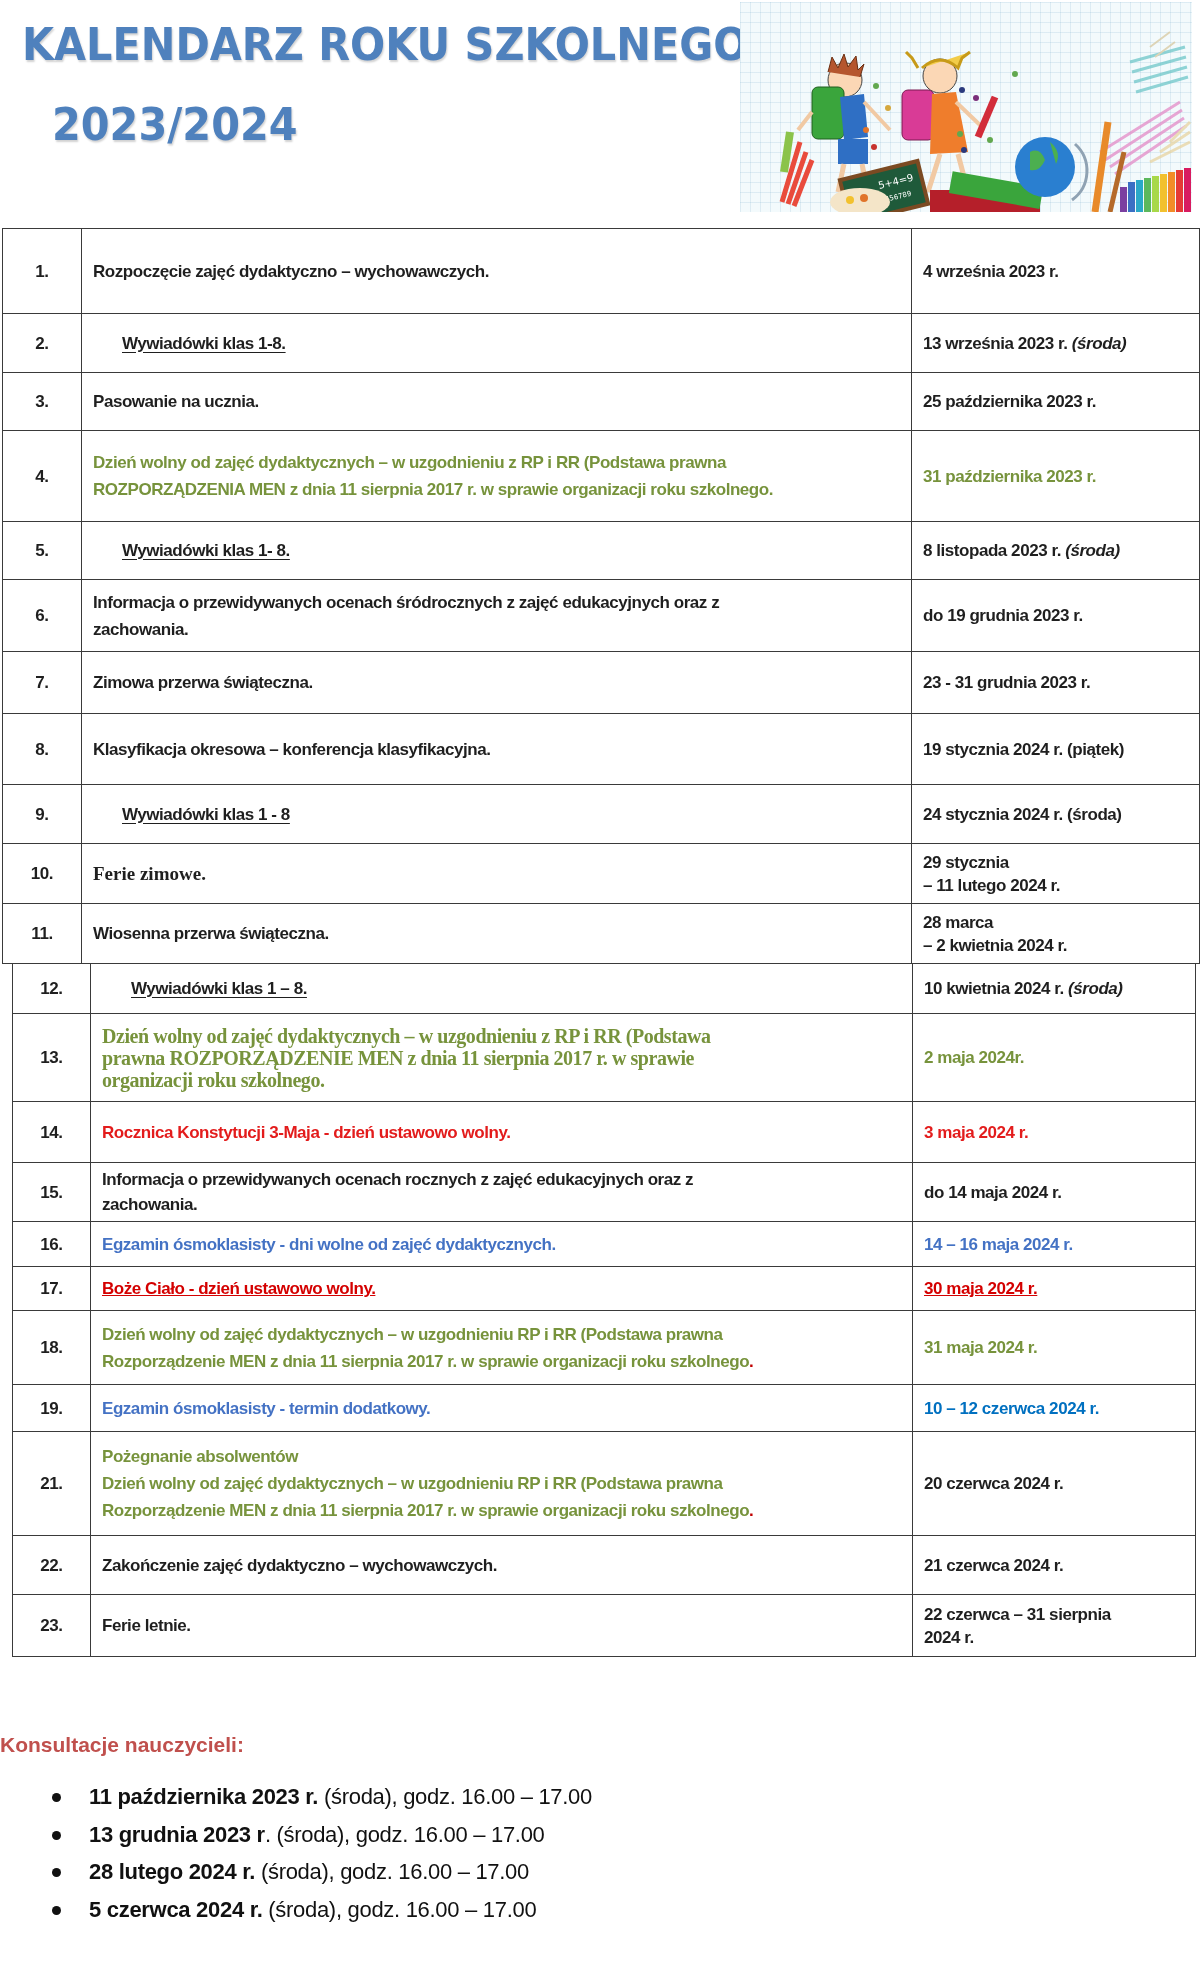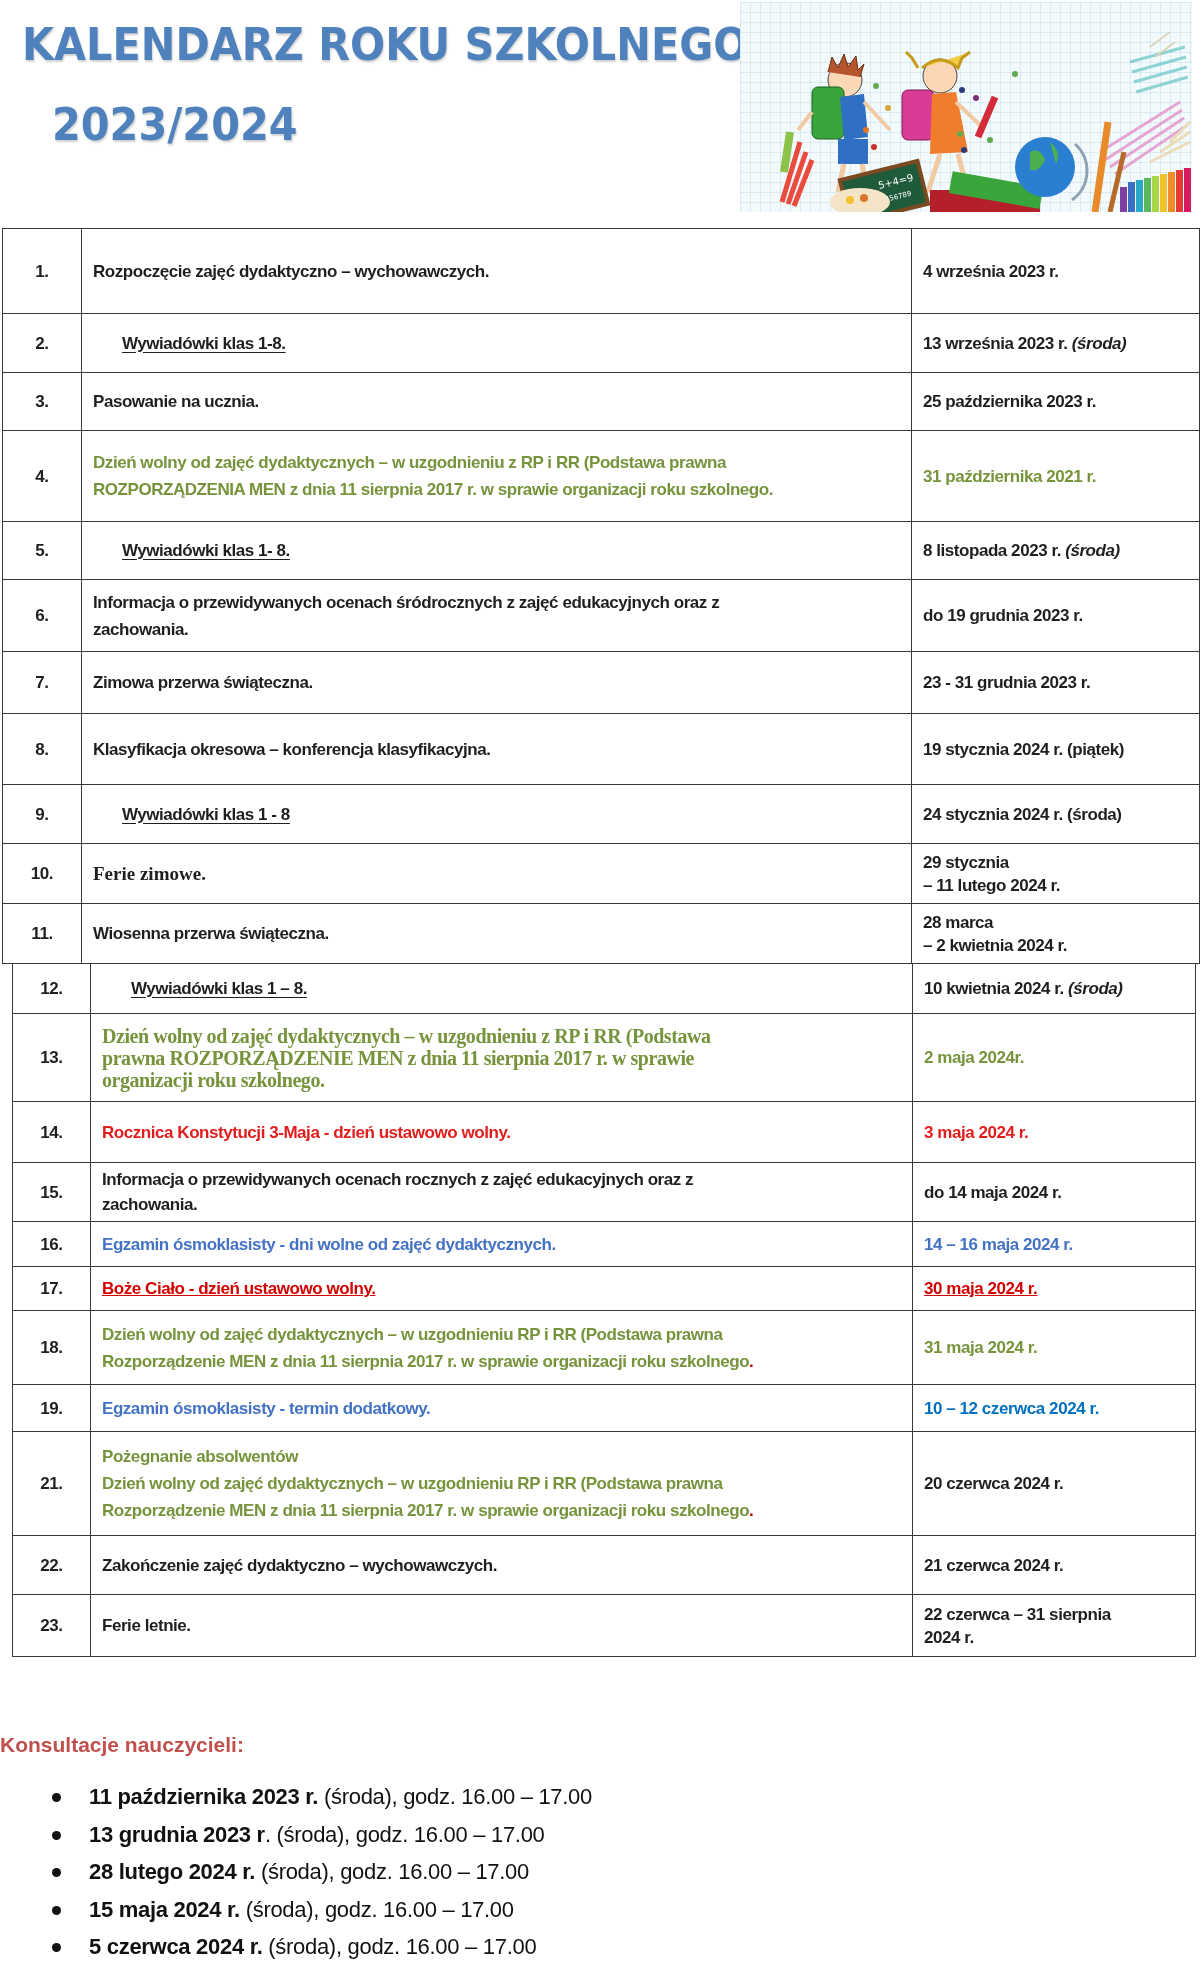--- a/index.html
+++ b/index.html
@@ -149,21 +149,21 @@
     <td class="num black">3.</td>
     <td class="black">Pasowanie na ucznia.</td>
     <td class="black">25 października 2023 r.</td>
   </tr>
   <tr style="height:91px">
     <td class="num black">4.</td>
     <td class="green">
           <div>Dzień wolny od zajęć dydaktycznych – w uzgodnieniu z RP i RR (Podstawa prawna</div>
           <div>ROZPORZĄDZENIA MEN z dnia 11 sierpnia 2017 r. w sprawie organizacji roku szkolnego.</div>
         </td>
-    <td class="green">31 października 2021 r.</td>
+    <td class="green">31 października 2023 r.</td>
   </tr>
   <tr style="height:58px">
     <td class="num black">5.</td>
     <td class="black"><span class="u">Wywiadówki klas 1- 8.</span></td>
     <td class="black"><span>8 listopada 2023 r.</span> <span class="it">(środa)</span></td>
   </tr>
   <tr style="height:72px">
     <td class="num black">6.</td>
     <td class="black">
           <div>Informacja o przewidywanych ocenach śródrocznych z zajęć edukacyjnych oraz z</div>
@@ -285,15 +285,14 @@
         </td>
   </tr>
 </tbody>
   </table>
 
 <div class="kons">Konsultacje nauczycieli:</div>
 <ul class="bul">
   <li><span class="dot"></span><b>11 października 2023 r.</b><span> (środa), godz. 16.00 – 17.00</span></li>
   <li><span class="dot"></span><b>13 grudnia 2023 r</b><span>. (środa), godz. 16.00 – 17.00</span></li>
   <li><span class="dot"></span><b>28 lutego 2024 r.</b><span> (środa), godz. 16.00 – 17.00</span></li>
-  <li><span class="dot"></span><b>15 maja 2024 r.</b><span> (środa), godz. 16.00 – 17.00</span></li>
   <li><span class="dot"></span><b>5 czerwca 2024 r.</b><span> (środa), godz. 16.00 – 17.00</span></li>
 </ul>
 
 </body></html>

